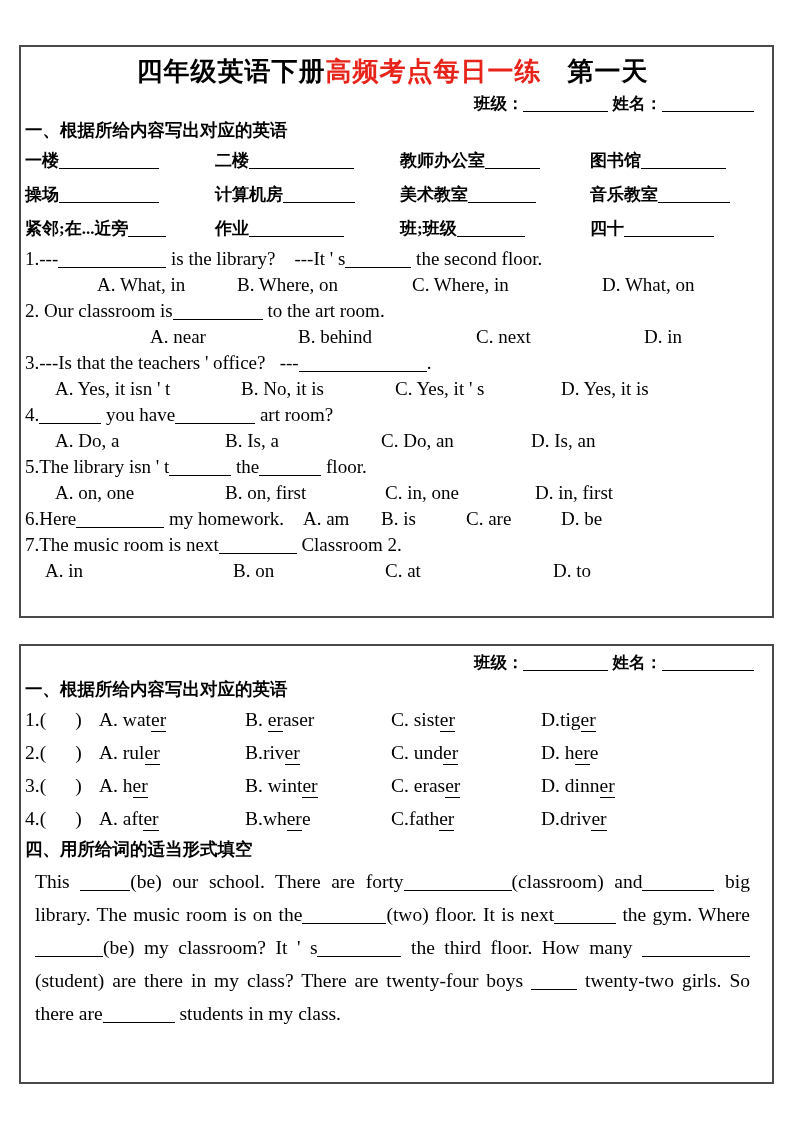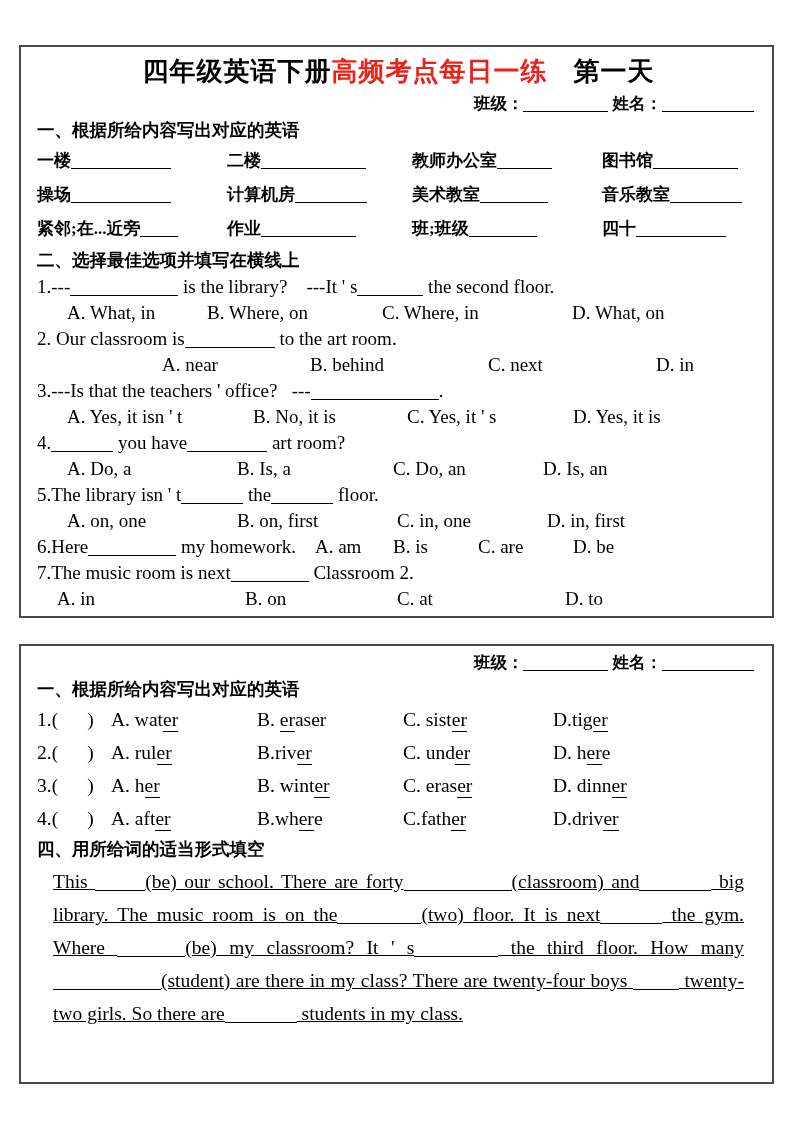--- a/index.html
+++ b/index.html
@@ -3,21 +3,21 @@
 <meta charset="utf-8">
 <style>
   html,body{margin:0;padding:0;}
   body{
     width:793px;height:1122px;background:#ffffff;color:#000;
     font-family:"Liberation Serif","DejaVu Serif",serif;
     -webkit-font-smoothing:antialiased;
   }
   .sheet{
     box-sizing:border-box;width:755px;margin-left:19px;
-    border:2px solid #4a4a4a;padding:4px 12px 8px 16px;overflow:hidden;
+    border:2px solid #4a4a4a;padding:4px 12px 8px 4px;overflow:hidden;
   }
   .sheet-day1{margin-top:45px;height:573px;}
   .sheet-day2{margin-top:26px;height:440px;}
   .title{
     text-align:center;font-size:26px;font-weight:600;line-height:38px;margin:2px 0 0;
     letter-spacing:1px;white-space:nowrap;
   }
   .title .suffix{margin-left:26px;}
   .id-row{
     text-align:right;font-size:16.5px;line-height:25px;height:25px;padding-right:6px;
@@ -36,21 +36,21 @@
     display:grid;grid-template-columns:190px 185px 190px 1fr;
     line-height:34px;height:34px;white-space:nowrap;
   }
   .vocab-cell .term{font-size:17px;font-weight:600;}
   .vocab-cell .blank{height:15px;}
   .mcq .line{font-size:19px;line-height:26px;height:26px;white-space:nowrap;}
   .phonics .line{font-size:19.5px;line-height:33px;height:33px;white-space:nowrap;}
   .line .opt{display:inline-block;}
   .ul{border-bottom:1.6px solid #000;padding-bottom:1px;}
   .cloze{
-    font-size:19.5px;line-height:33px;text-align:justify;margin:3px 16px 0;text-decoration:underline;
+    font-size:19.5px;line-height:33px;text-align:justify;margin:3px 10px 0;
   }
   .cloze .blank{height:16px;}
 </style>
 </head>
 <body>
 
 <div>
 
   <section class="sheet sheet-day1" style="border-color: rgb(74, 74, 74);">
     <h1 class="title"><span>四年级英语下册</span><span class="red" style="color: rgb(232, 35, 26);">高频考点每日一练</span><span class="suffix">第一天</span></h1>
@@ -72,24 +72,23 @@
           <div class="vocab-cell"><span class="term">美术教室</span><span class="blank" style="width: 68px;"></span></div>
           <div class="vocab-cell"><span class="term">音乐教室</span><span class="blank" style="width: 72px;"></span></div>
         </div>
         <div class="vocab-row">
           <div class="vocab-cell"><span class="term">紧邻;在...近旁</span><span class="blank" style="width: 38px;"></span></div>
           <div class="vocab-cell"><span class="term">作业</span><span class="blank" style="width: 95px;"></span></div>
           <div class="vocab-cell"><span class="term">班;班级</span><span class="blank" style="width: 68px;"></span></div>
           <div class="vocab-cell"><span class="term">四十</span><span class="blank" style="width: 90px;"></span></div>
         </div>
       </div>
-    <h2 class="section">二、选择最佳选项并填写在横线上</h2>
     <div class="mcq">
         <div class="line"><span>1.---</span><span class="blank" style="width: 108px;"></span><span> is the library?&nbsp;&nbsp;&nbsp;&nbsp;---It ' s</span><span class="blank" style="width: 66px;"></span><span> the second floor.</span></div>
-        <div class="line" style="padding-left: 30px;"><span class="opt" style="width: 140px;">A. What, in</span><span class="opt" style="width: 175px;">B. Where, on</span><span class="opt" style="width: 190px;">C. Where, in</span><span>D. What, on</span></div>
+        <div class="line" style="padding-left: 30px;"><span class="opt" style="width: 140px; margin-left: 42px;">A. What, in</span><span class="opt" style="width: 175px;">B. Where, on</span><span class="opt" style="width: 190px;">C. Where, in</span><span>D. What, on</span></div>
         <div class="line"><span>2. Our classroom is</span><span class="blank" style="width: 90px;"></span><span> to the art room.</span></div>
         <div class="line" style="padding-left: 125px;"><span class="opt" style="width: 148px;">A. near</span><span class="opt" style="width: 178px;">B. behind</span><span class="opt" style="width: 168px;">C. next</span><span>D. in</span></div>
         <div class="line"><span>3.---Is that the teachers ' office?&nbsp;&nbsp;&nbsp;---</span><span class="blank" style="width: 128px;"></span><span>.</span></div>
         <div class="line" style="padding-left: 30px;"><span class="opt" style="width: 186px;">A. Yes, it isn ' t</span><span class="opt" style="width: 154px;">B. No, it is</span><span class="opt" style="width: 166px;">C. Yes, it ' s</span><span>D. Yes, it is</span></div>
         <div class="line"><span>4.</span><span class="blank" style="width: 62px;"></span><span> you have</span><span class="blank" style="width: 80px;"></span><span> art room?</span></div>
         <div class="line" style="padding-left: 30px;"><span class="opt" style="width: 170px;">A. Do, a</span><span class="opt" style="width: 156px;">B. Is, a</span><span class="opt" style="width: 150px;">C. Do, an</span><span>D. Is, an</span></div>
         <div class="line"><span>5.The library isn ' t</span><span class="blank" style="width: 62px;"></span><span> the</span><span class="blank" style="width: 62px;"></span><span> floor.</span></div>
         <div class="line" style="padding-left: 30px;"><span class="opt" style="width: 170px;">A. on, one</span><span class="opt" style="width: 160px;">B. on, first</span><span class="opt" style="width: 150px;">C. in, one</span><span>D. in, first</span></div>
         <div class="line"><span>6.Here</span><span class="blank" style="width: 88px;"></span><span> my homework.&nbsp;&nbsp;&nbsp;&nbsp;</span><span class="opt" style="width: 78px;">A. am</span><span class="opt" style="width: 85px;">B. is</span><span class="opt" style="width: 95px;">C. are</span><span>D. be</span></div>
         <div class="line"><span>7.The music room is next</span><span class="blank" style="width: 78px;"></span><span> Classroom 2.</span></div>

